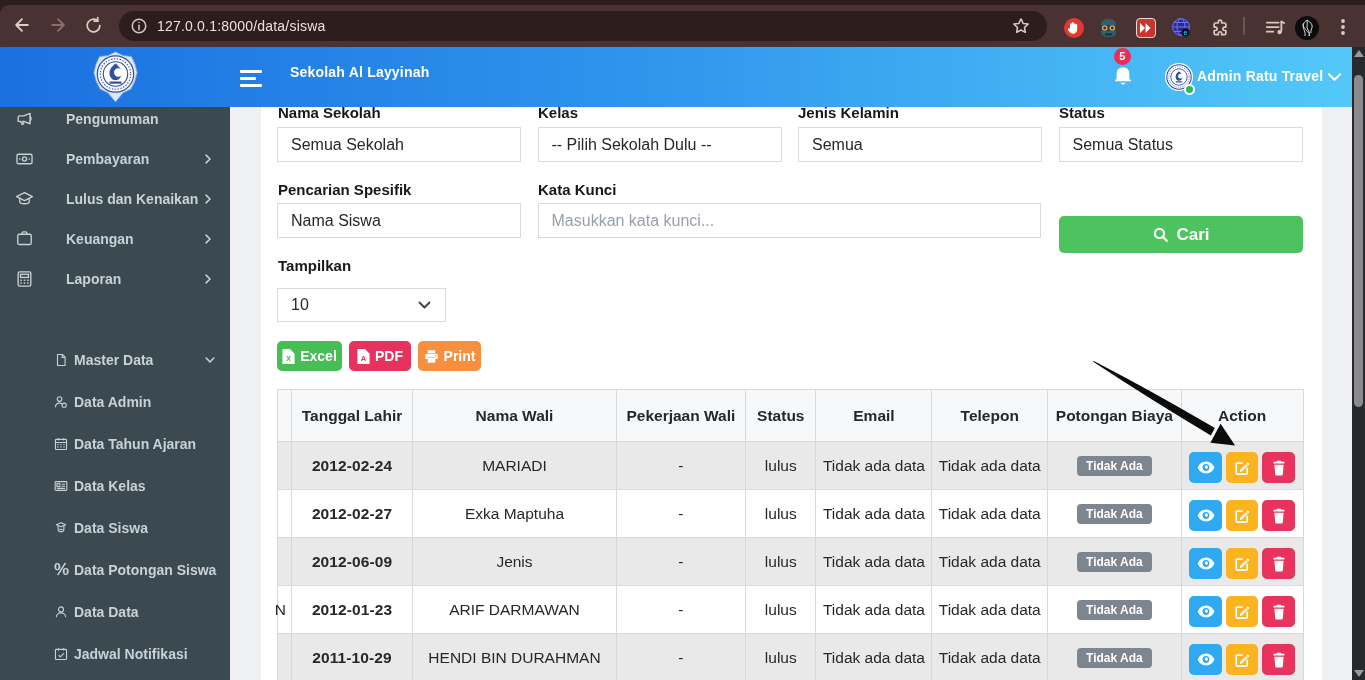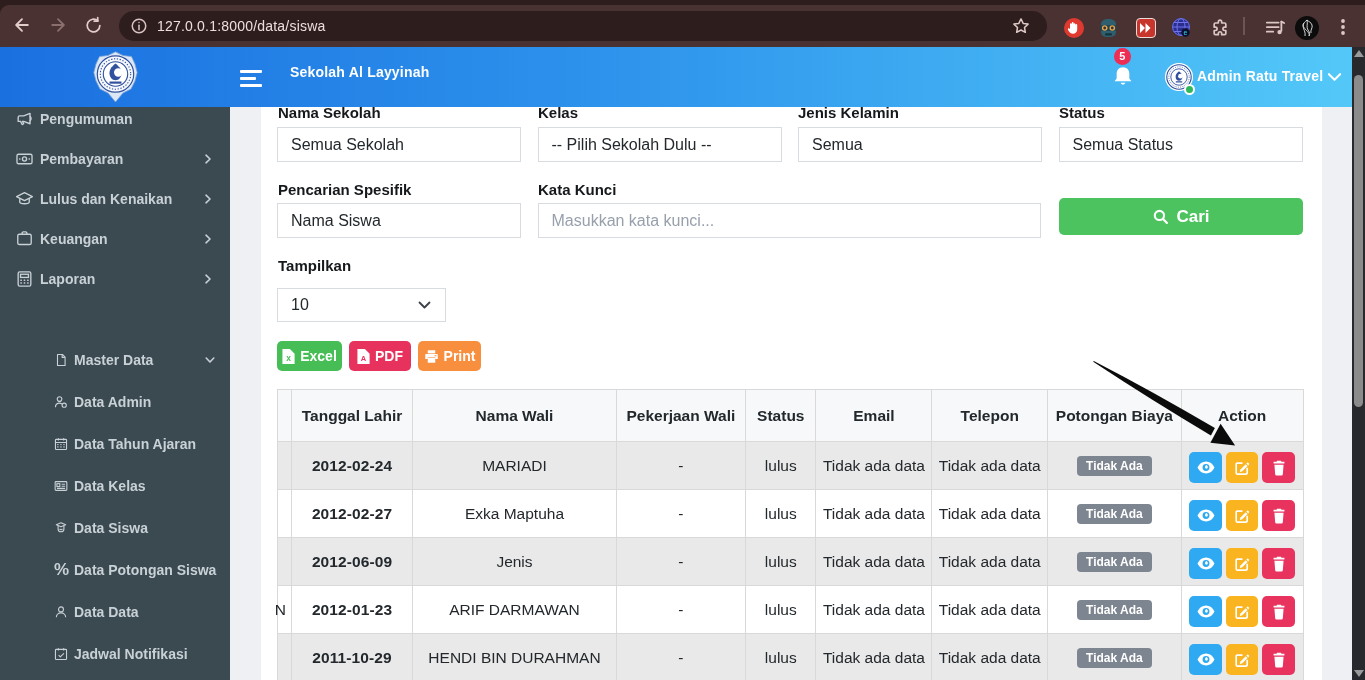--- a/index.html
+++ b/index.html
@@ -23,21 +23,21 @@
 
   
   #sbar { position:absolute; left:1352px; top:47px; width:13px; height:633px; background:#28292c; }
   #sthumb { position:absolute; left:2px; top:28px; width:9px; height:332px; background:#8b8b8b; border-radius:5px; }
   .sarrow { position:absolute; left:2px; width:0; height:0; border-left:5px solid transparent; border-right:5px solid transparent; }
 
   
   #sidebar { position:absolute; left:0; top:107px; width:230px; height:573px; background:#3b4950; color:#c8d1d6; }
   .mi { position:absolute; left:0; width:230px; height:40px; }
   .mi .ic { position:absolute; left:15px; top:50%; transform:translateY(-50%); width:19px; height:19px; }
-  .mi .tx { position:absolute; left:40px; top:50%; transform:translateY(-50%); font-size:14px; font-weight:700; letter-spacing:0; white-space:nowrap; }
+  .mi .tx { position:absolute; left:66px; top:50%; transform:translateY(-50%); font-size:14px; font-weight:700; letter-spacing:0; white-space:nowrap; }
   .mi .ch { position:absolute; right:17px; top:50%; transform:translateY(-50%); width:10px; height:10px; }
   .smi .ic { left:54px; width:14px; height:14px; }
   .smi .tx { left:74px; font-size:14px; }
 
   
   #card { position:absolute; left:261px; top:107px; width:1061px; height:573px; background:#fff; }
   .lbl { position:absolute; font-size:15px; font-weight:700; color:#16191c; }
   .inp { position:absolute; height:35px; background:#fff; border:1px solid #d8dbe0; border-radius:0;
          font-size:16px; color:#23282c; line-height:33px; padding-left:13px; white-space:nowrap; overflow:hidden; }
   .ph { color:#97a0ab; }
@@ -342,21 +342,21 @@
     <div class="lbl" style="left:1059px;top:104px;">Status</div>
     <div class="inp" style="left:277px;top:127px;width:244px;">Semua Sekolah</div>
     <div class="inp" style="left:537.5px;top:127px;width:244px;">-- Pilih Sekolah Dulu --</div>
     <div class="inp" style="left:798px;top:127px;width:244px;">Semua</div>
     <div class="inp" style="left:1058.5px;top:127px;width:244px;">Semua Status</div>
 
     <div class="lbl" style="left:278px;top:181px;">Pencarian Spesifik</div>
     <div class="lbl" style="left:538px;top:181px;">Kata Kunci</div>
     <div class="inp" style="left:277px;top:203px;width:244px;">Nama Siswa</div>
     <div class="inp ph" style="left:537.5px;top:203px;width:503px;">Masukkan kata kunci...</div>
-    <div class="btn" style="left:1059px;top:198px;width:244px;height:37px;background:#4cc35e;font-size:17px;">
+    <div class="btn" style="left:1059px;top:216px;width:244px;height:37px;background:#4cc35e;font-size:17px;">
       <svg width="17" height="17" viewBox="0 0 24 24" fill="none" stroke="#fff" stroke-width="3" stroke-linecap="round" style="margin-right:7px;">
           <circle cx="10.5" cy="10.5" r="6.5"></circle>
           <path d="M15.5 15.5L21 21"></path>
         </svg>
       Cari
     </div>
 
     <div class="lbl" style="left:278px;top:257px;">Tampilkan</div>
     <div class="inp" style="left:277px;top:288px;width:169px;height:34px;line-height:32px;">10
       <svg style="position:absolute;right:14px;top:12px;" width="13" height="9" viewBox="0 0 13 9" fill="none" stroke="#3c4248" stroke-width="1.8" stroke-linecap="round" stroke-linejoin="round">

